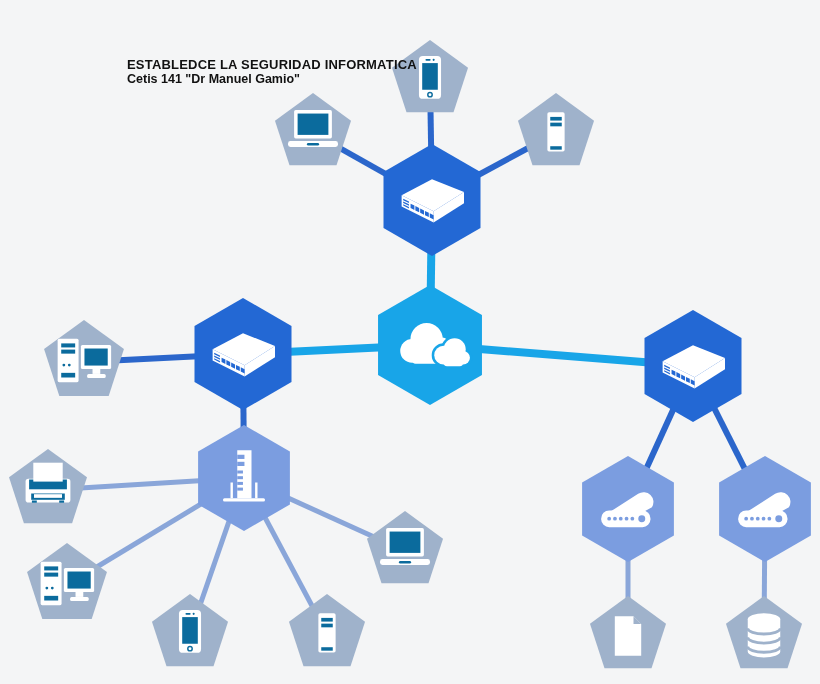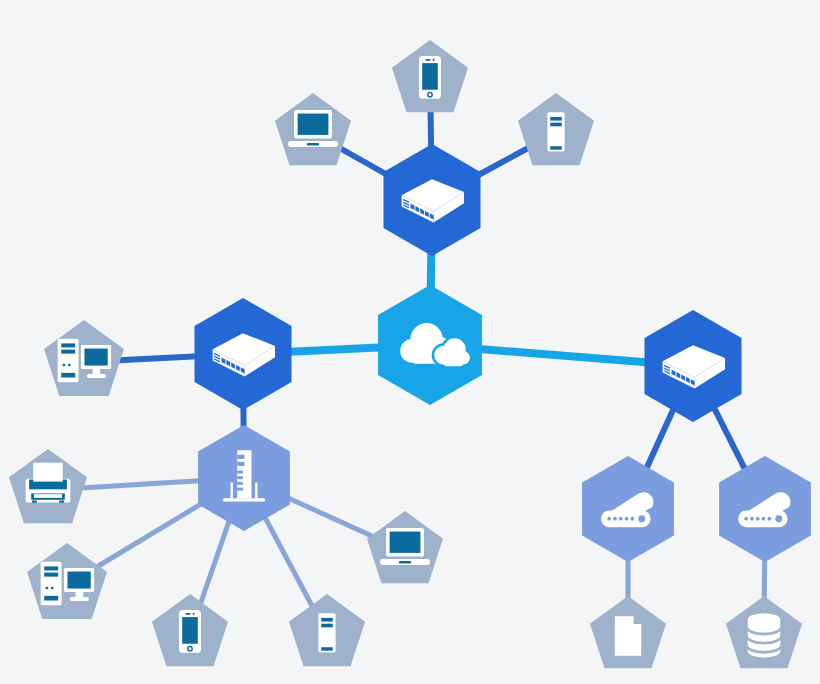--- a/index.html
+++ b/index.html
@@ -17,20 +17,24 @@
     z-index:2;
   }
   .title .l1{font-size:13px;font-weight:bold;letter-spacing:0.2px;line-height:15px;}
   .title .l2{font-size:12.5px;font-weight:bold;line-height:15px;}
   svg.canvas{position:absolute;left:0;top:0;z-index:1;}
 </style>
 </head>
 <body>
 
 <div class="stage" style="background: rgb(244, 245, 246);">
+  <div class="title" style="color: rgb(17, 17, 17);">
+    <div class="l1">ESTABLEDCE LA SEGURIDAD INFORMATICA</div>
+    <div class="l2">Cetis 141 "Dr Manuel Gamio"</div>
+  </div>
   <svg class="canvas" width="820" height="684" viewBox="0 0 820 684">
       <line x1="432" y1="200" x2="430" y2="345" stroke="#18a5e8" stroke-width="8"></line>
       <line x1="430" y1="345" x2="243" y2="354" stroke="#18a5e8" stroke-width="8"></line>
       <line x1="430" y1="345" x2="693" y2="366" stroke="#18a5e8" stroke-width="8"></line>
       <line x1="432" y1="200" x2="313" y2="133" stroke="#2b66cb" stroke-width="6"></line>
       <line x1="432" y1="200" x2="430" y2="80" stroke="#2b66cb" stroke-width="6"></line>
       <line x1="432" y1="200" x2="556" y2="133" stroke="#2b66cb" stroke-width="6"></line>
       <line x1="243" y1="354" x2="84" y2="362" stroke="#2b66cb" stroke-width="6"></line>
       <line x1="243" y1="354" x2="244" y2="478" stroke="#2b66cb" stroke-width="6"></line>
       <line x1="693" y1="366" x2="628" y2="509" stroke="#2b66cb" stroke-width="6"></line>

